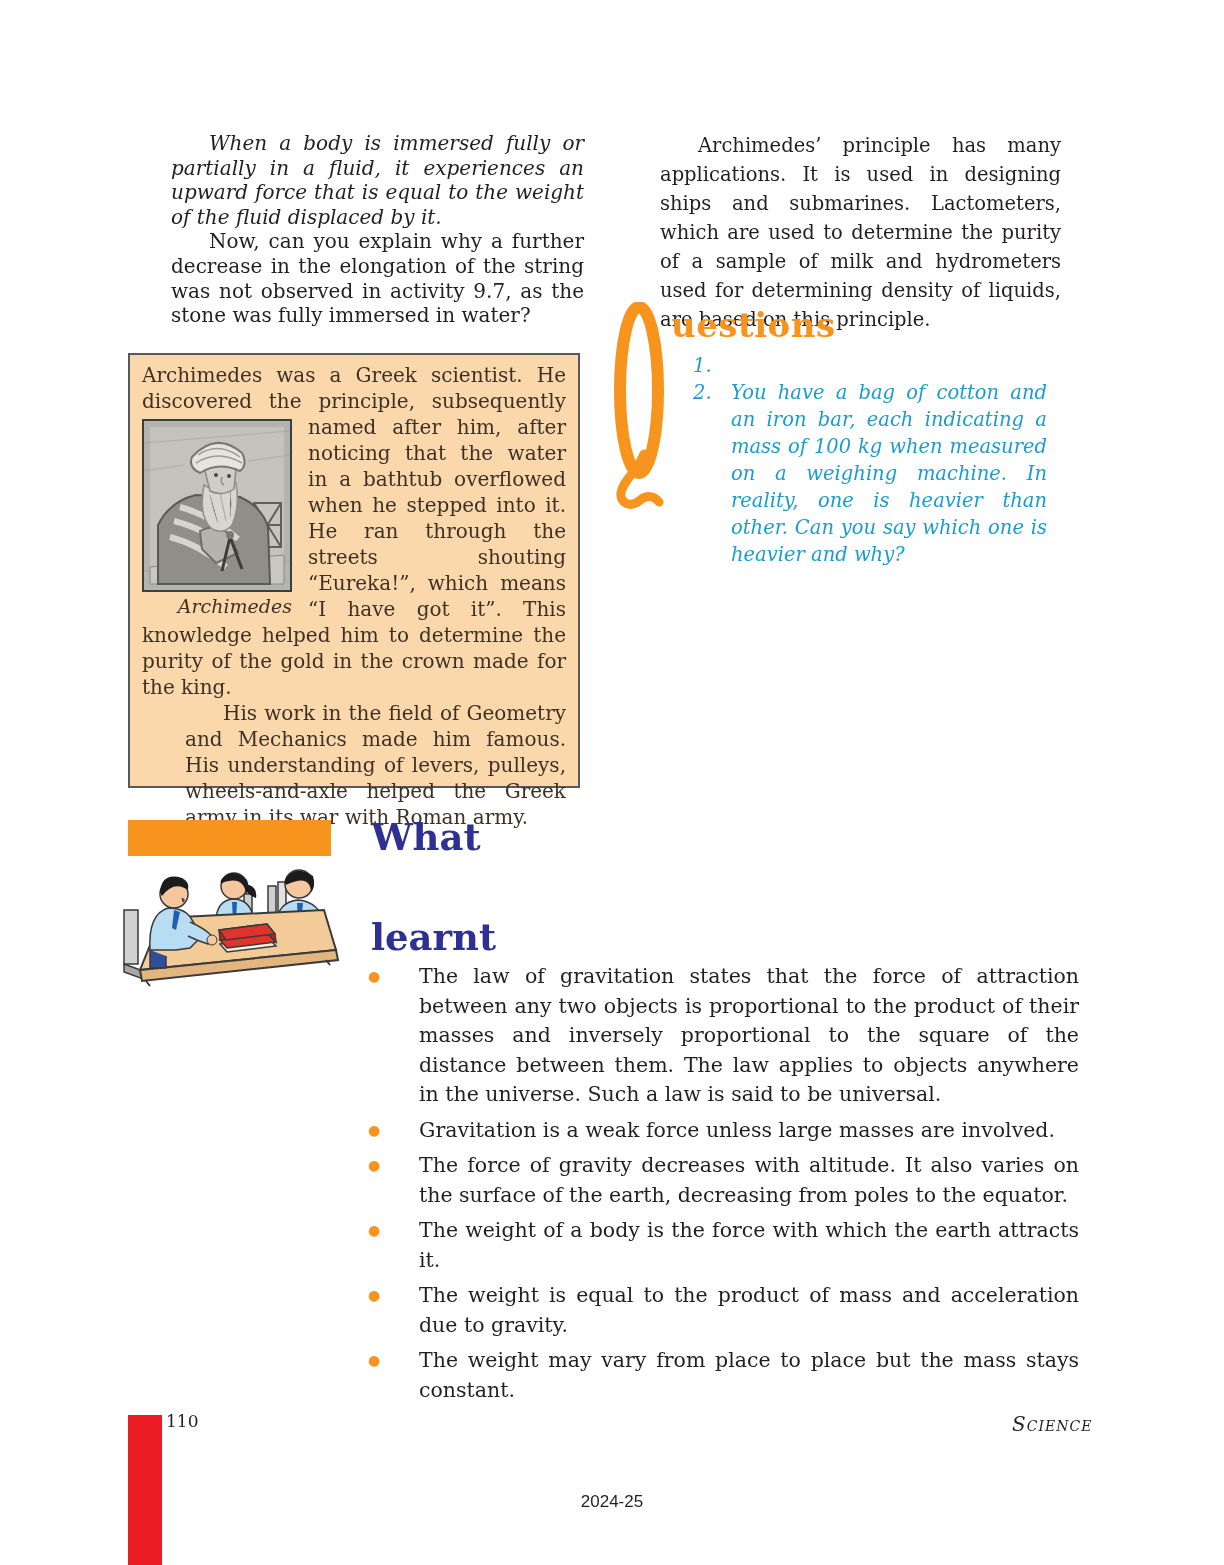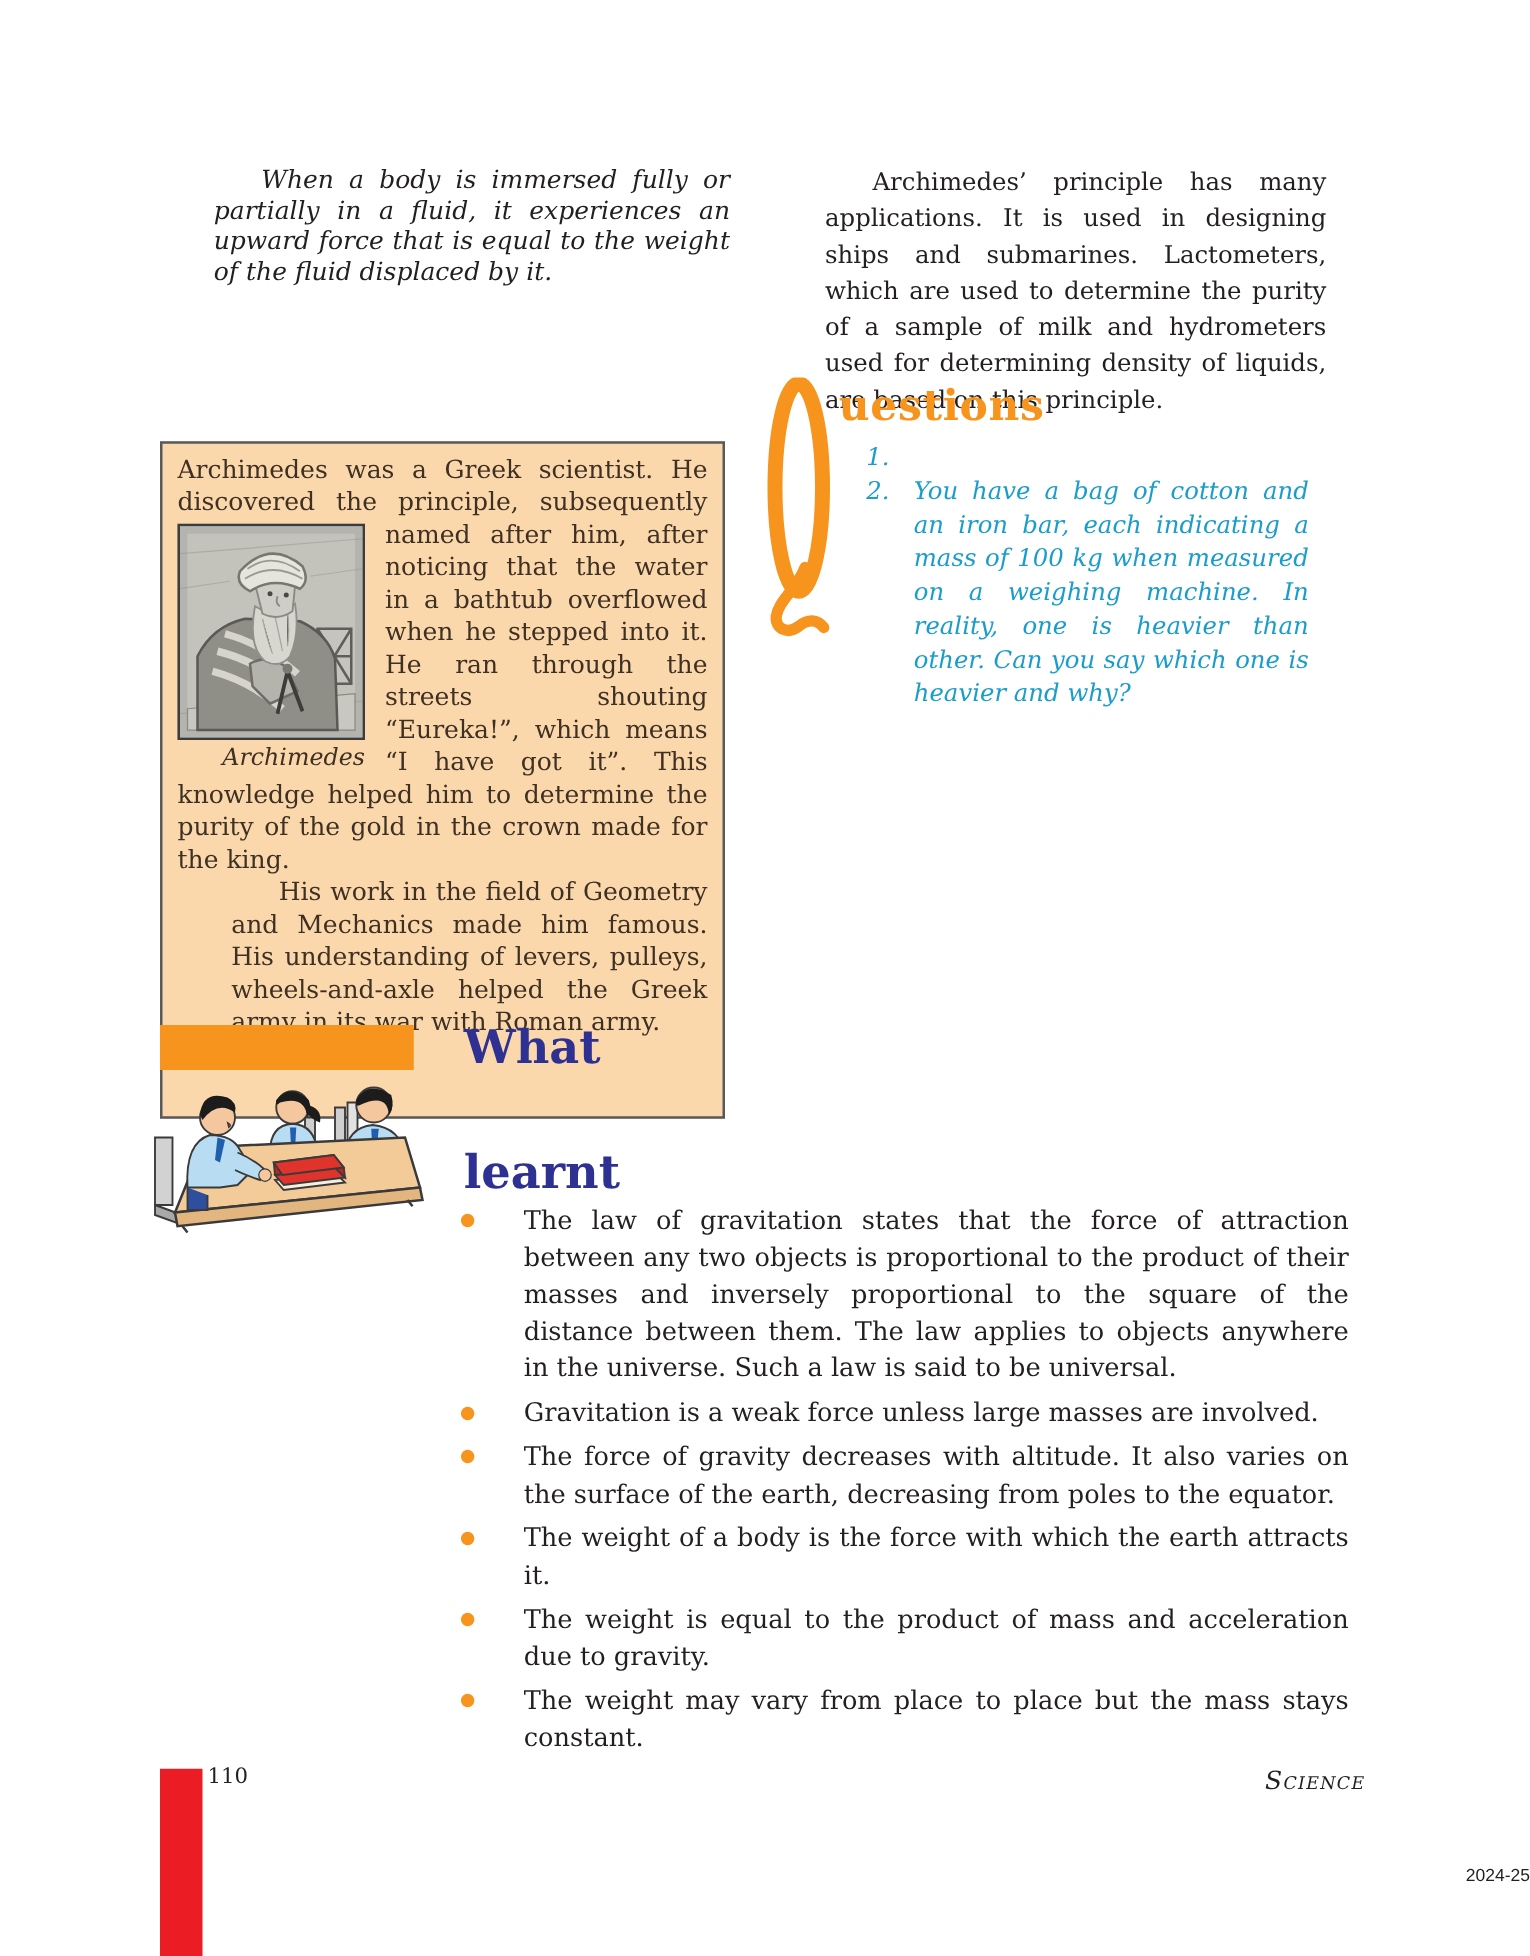--- a/index.html
+++ b/index.html
@@ -11,21 +11,21 @@
   
   .col-left{position:absolute;left:128px;top:131px;width:456px;}
   .col-right{position:absolute;left:617px;top:131px;width:444px;}
   p{margin:0;}
   .body-para{font-size:20px;line-height:24.6px;text-align:justify;}
   .rc-para{font-size:19.5px;line-height:29px;text-align:justify;}
   .indent{text-indent:38px;margin-left:43px;}
   .lead-italic{font-style:italic;}
   
   .archimedes-box{
-    position:absolute;left:128px;top:353px;width:452px;height:542px;
+    position:absolute;left:128px;top:353px;width:452px;height:435px;
     box-sizing:border-box;background:#FBD8AC;border:2px solid #58595b;
     padding:7px 12px 0 12px;color:#3f3024;
   }
   .box-para{font-size:20px;line-height:26px;text-align:justify;}
   .bio-figure{float:left;width:150px;margin:5px 16px 0 0;text-align:right;}
   .portrait{display:block;width:146px;height:169px;border:2px solid #3d3d3d;background:#b9b9b4;}
   .portrait svg{display:block;}
   .fig-caption{display:block;font-style:italic;font-size:19px;line-height:24px;margin-top:2px;color:#3f3024;}
   
   .questions-block{position:absolute;left:613px;top:300px;width:452px;}
@@ -47,29 +47,30 @@
     font-family:"DejaVu Serif",serif;
   }
   .bullets{position:absolute;left:356px;top:962px;width:726px;list-style:none;margin:0;padding:0;}
   .bullets li{display:flex;margin-bottom:6px;}
   .dot{width:63px;flex:none;box-sizing:border-box;padding-left:12px;color:#F7941D;font-size:14px;line-height:29.5px;}
   .btext{width:660px;font-size:20.5px;line-height:29.5px;text-align:justify;}
   
   .red-bar{position:absolute;left:128px;top:1415px;width:34px;height:150px;background:#EC1C24;}
   .page-num{position:absolute;left:166px;top:1411px;font-size:17px;}
   .science{position:absolute;left:1012px;top:1412px;font-size:20px;font-style:italic;font-variant:small-caps;letter-spacing:1px;}
-  .edition{position:absolute;left:0;top:1492px;width:1224px;text-align:right;font-family:"Liberation Sans",sans-serif;font-size:14px;}
+  .edition{position:absolute;left:0;top:1492px;width:1224px;text-align:center;font-family:"Liberation Sans",sans-serif;font-size:17px;}
 </style>
 </head>
 <body>
 
 <div id="page">
 
   <section class="col-left">
     <p class="body-para lead-italic indent">When a body is immersed fully or partially in a fluid, it experiences an upward force that is equal to the weight of the fluid displaced by it.</p>
+    <p class="body-para indent">Now, can you explain why a further decrease in the elongation of the string was not observed in activity 9.7, as the stone was fully immersed in water?</p>
   </section>
 
   <aside class="archimedes-box">
     <p class="box-para">
       <span>Archimedes was a Greek scientist. He discovered the principle, subsequently named</span>
       <span class="bio-figure">
         <span class="portrait">
           <svg width="146" height="169" viewBox="0 0 146 169">
             <rect width="146" height="169" fill="#b4b4ae"></rect>
             <rect x="6" y="6" width="134" height="157" fill="#c3c3bc"></rect>

